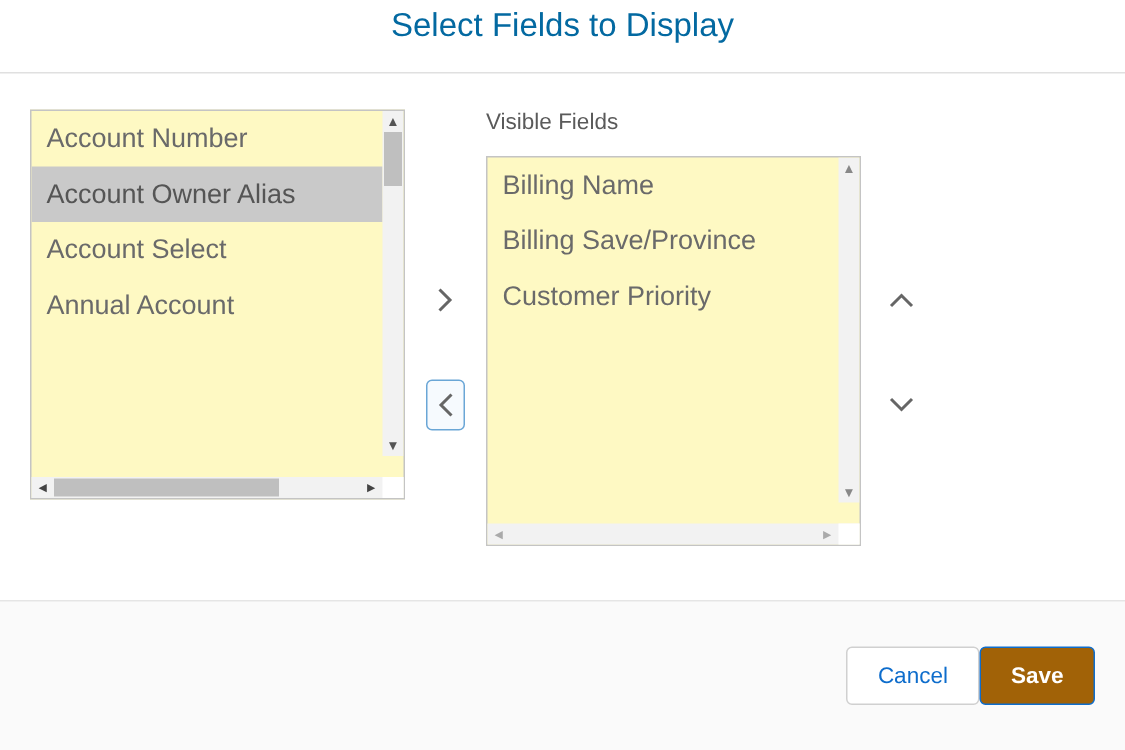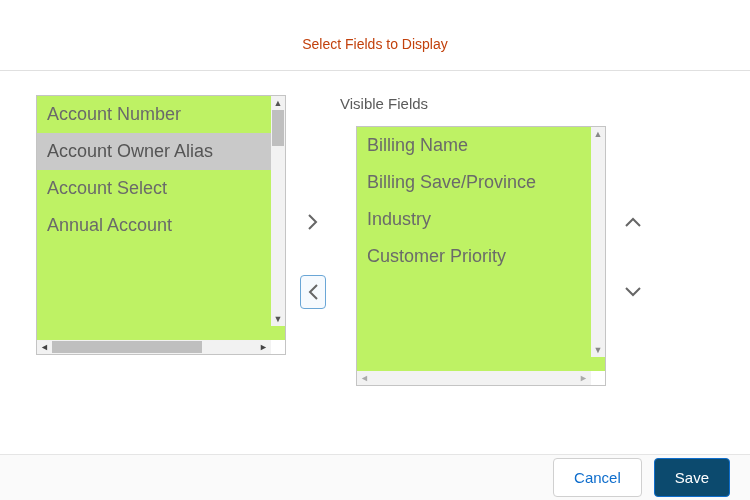--- a/index.html
+++ b/index.html
@@ -5,23 +5,23 @@
     * { box-sizing: border-box; margin: 0; padding: 0; }
     body {
       font-family: -apple-system, BlinkMacSystemFont, "Segoe UI", Arial, sans-serif;
       background: #fff;
       width: 750px;
       height: 500px;
       overflow: hidden;
     }
     .header {
       text-align: center;
-      padding: 36px 0 18px;
-      font-size: 14px;
-      color: #c2410c;
+      padding: 4px 0 18px;
+      font-size: 22px;
+      color: #0369a1;
       font-weight: 400;
     }
     .divider {
       border: none;
       border-top: 1px solid #e0e0e0;
     }
     .content {
       display: flex;
       padding: 24px 20px 20px 20px;
       align-items: flex-start;
@@ -33,24 +33,23 @@
     .col-label {
       font-size: 15px;
       color: #5a5a5a;
       margin-bottom: 14px;
     }
     .listbox {
       border: 1px solid #c4c4c4;
       width: 250px;
       height: 260px;
       position: relative;
-      background: #bef264;
-      display: flex;
-      flex-direction: column;
-      margin-left: 16px;
+      background: #fef9c3;
+      display: flex;
+      flex-direction: column;
     }
     .list-items {
       flex: 1;
       overflow: hidden;
       position: relative;
       padding-right: 14px;
     }
     .list-item {
       font-size: 18px;
       color: #6a6a6a;
@@ -135,47 +134,47 @@
       flex-direction: column;
       align-items: center;
       justify-content: center;
       padding: 0 0 0 14px;
       margin-top: 110px;
       gap: 36px;
     }
     .footer {
       border-top: 1px solid #e5e5e5;
       background: #fafafa;
-      padding: 3px 20px;
+      padding: 30px 20px;
       display: flex;
       justify-content: flex-end;
-      gap: 12px;
+      gap: 0;
       position: absolute;
       bottom: 0;
       left: 0;
       right: 0;
       align-items: center;
     }
     .btn {
       padding: 10px 20px;
       border-radius: 4px;
       font-size: 15px;
       cursor: pointer;
       border: 1px solid transparent;
     }
     .btn-cancel {
       background: #fff;
       border: 1px solid #d0d0d0;
       color: #0e6dcc;
     }
     .btn-save {
-      background: #0c4a6e;
+      background: #a16207;
       color: #fff;
       border: 1px solid #0e6dcc;
-      font-weight: 400;
+      font-weight: 700;
     }
     .vscroll.vis .arrow { color: #888; }
   </style>
 </head>
 <body>
 
 <div class="header">Select Fields to Display</div>
 <hr class="divider">
 
 <div class="content">
@@ -216,21 +215,20 @@
         </svg>
     </div>
   </div>
 
   <div class="col">
     <div class="col-label">Visible Fields</div>
     <div class="listbox">
       <div class="list-items">
         <div class="list-item">Billing Name</div>
         <div class="list-item">Billing Save/Province</div>
-        <div class="list-item">Industry</div>
         <div class="list-item">Customer Priority</div>
         <div class="vscroll vis">
           <span class="arrow">▲</span>
           <span class="arrow">▼</span>
         </div>
       </div>
       <div class="hscroll">
         <span class="arrow" style="color:#aaa;">◄</span>
         <div class="spacer"></div>
         <span class="arrow" style="color:#aaa;">►</span>

